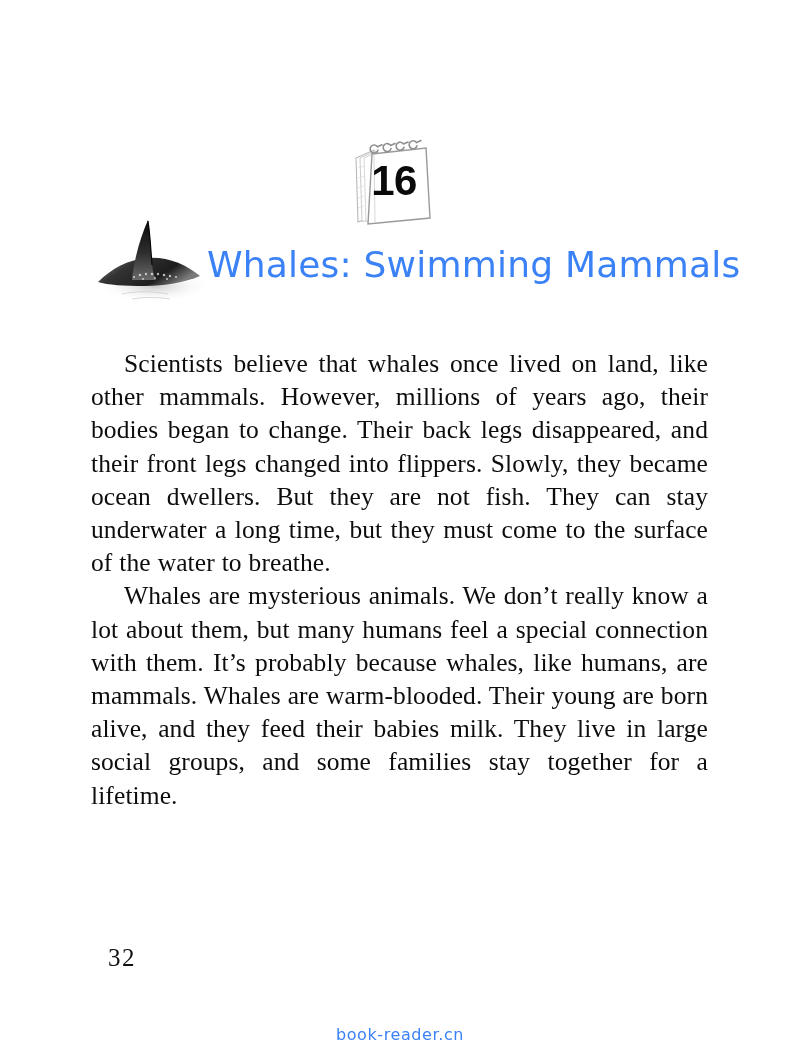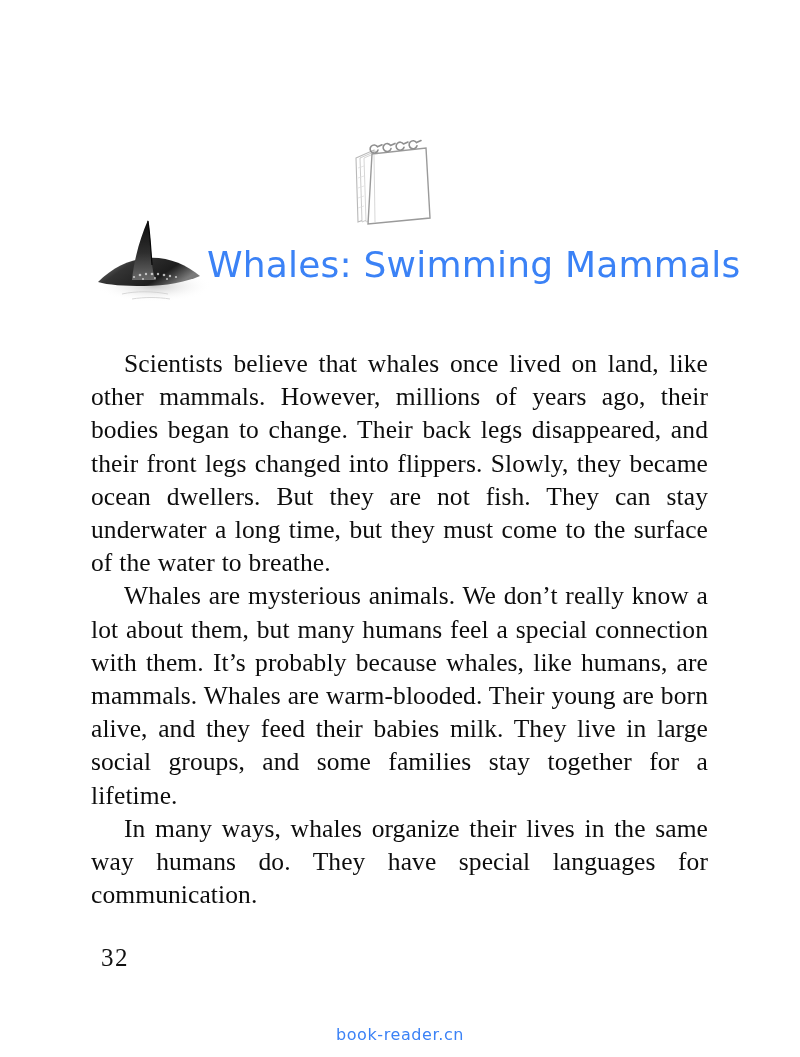--- a/index.html
+++ b/index.html
@@ -100,21 +100,21 @@
     text-indent: 33px;
   }
   .dropcap {
     font-size: 34px;
     line-height: 0;
   }
 
   
   .page-number {
     position: absolute;
-    left: 101px;
+    left: 108px;
     top: 944px;
     font-size: 25px;
     letter-spacing: 1.5px;
     color: #111111;
   }
   .watermark {
     position: absolute;
     left: 0;
     top: 1025px;
     width: 800px;
@@ -152,20 +152,21 @@
 
         <g stroke="#dcdcdc" stroke-width="0.7">
           <path d="M24 34 L30 32"></path>
             <path d="M24 44 L30 42"></path>
           <path d="M24 54 L30 52"></path>
             <path d="M24 64 L30 62"></path>
           <path d="M24 74 L30 72"></path>
         </g>
       </svg>
     </div>
+    <div class="chapter-number">16</div>
 
     <div class="whale-illustration">
       <svg viewBox="0 0 132 96" xmlns="http://www.w3.org/2000/svg">
         <defs>
           <linearGradient id="finGrad" x1="0" y1="0" x2="0" y2="1">
             <stop offset="0%" stop-color="#0a0a0a"></stop>
             <stop offset="55%" stop-color="#2e2e2e"></stop>
             <stop offset="100%" stop-color="#6a6a6a"></stop>
           </linearGradient>
           <linearGradient id="backGrad" x1="0" y1="0" x2="1" y2="0.4">
@@ -208,20 +209,19 @@
         </g>
       </svg>
     </div>
 
     <div class="chapter-title">Whales: Swimming Mammals</div>
   </div>
 
   <div class="body-text">
     <p class="indented">Scientists believe that whales once lived on land, like other mammals. However, millions of years ago, their bodies began to change. Their back legs disappeared, and their front legs changed into flippers. Slowly, they became ocean dwellers. But they are not fish. They can stay underwater a long time, but they must come to the surface of the water to breathe.</p>
     <p class="indented">Whales are mysterious animals. We don’t really know a lot about them, but many humans feel a special connection with them. It’s probably because whales, like humans, are mammals. Whales are warm-blooded. Their young are born alive, and they feed their babies milk. They live in large social groups, and some families stay together for a lifetime.</p>
-    <p class="indented">In many ways, whales organize their lives in the same way humans do. They have special languages for communication.</p>
   </div>
 
   <div class="page-number">32</div>
 
   <div class="watermark">book-reader.cn</div>
 
 </div>
 
 </body></html>

